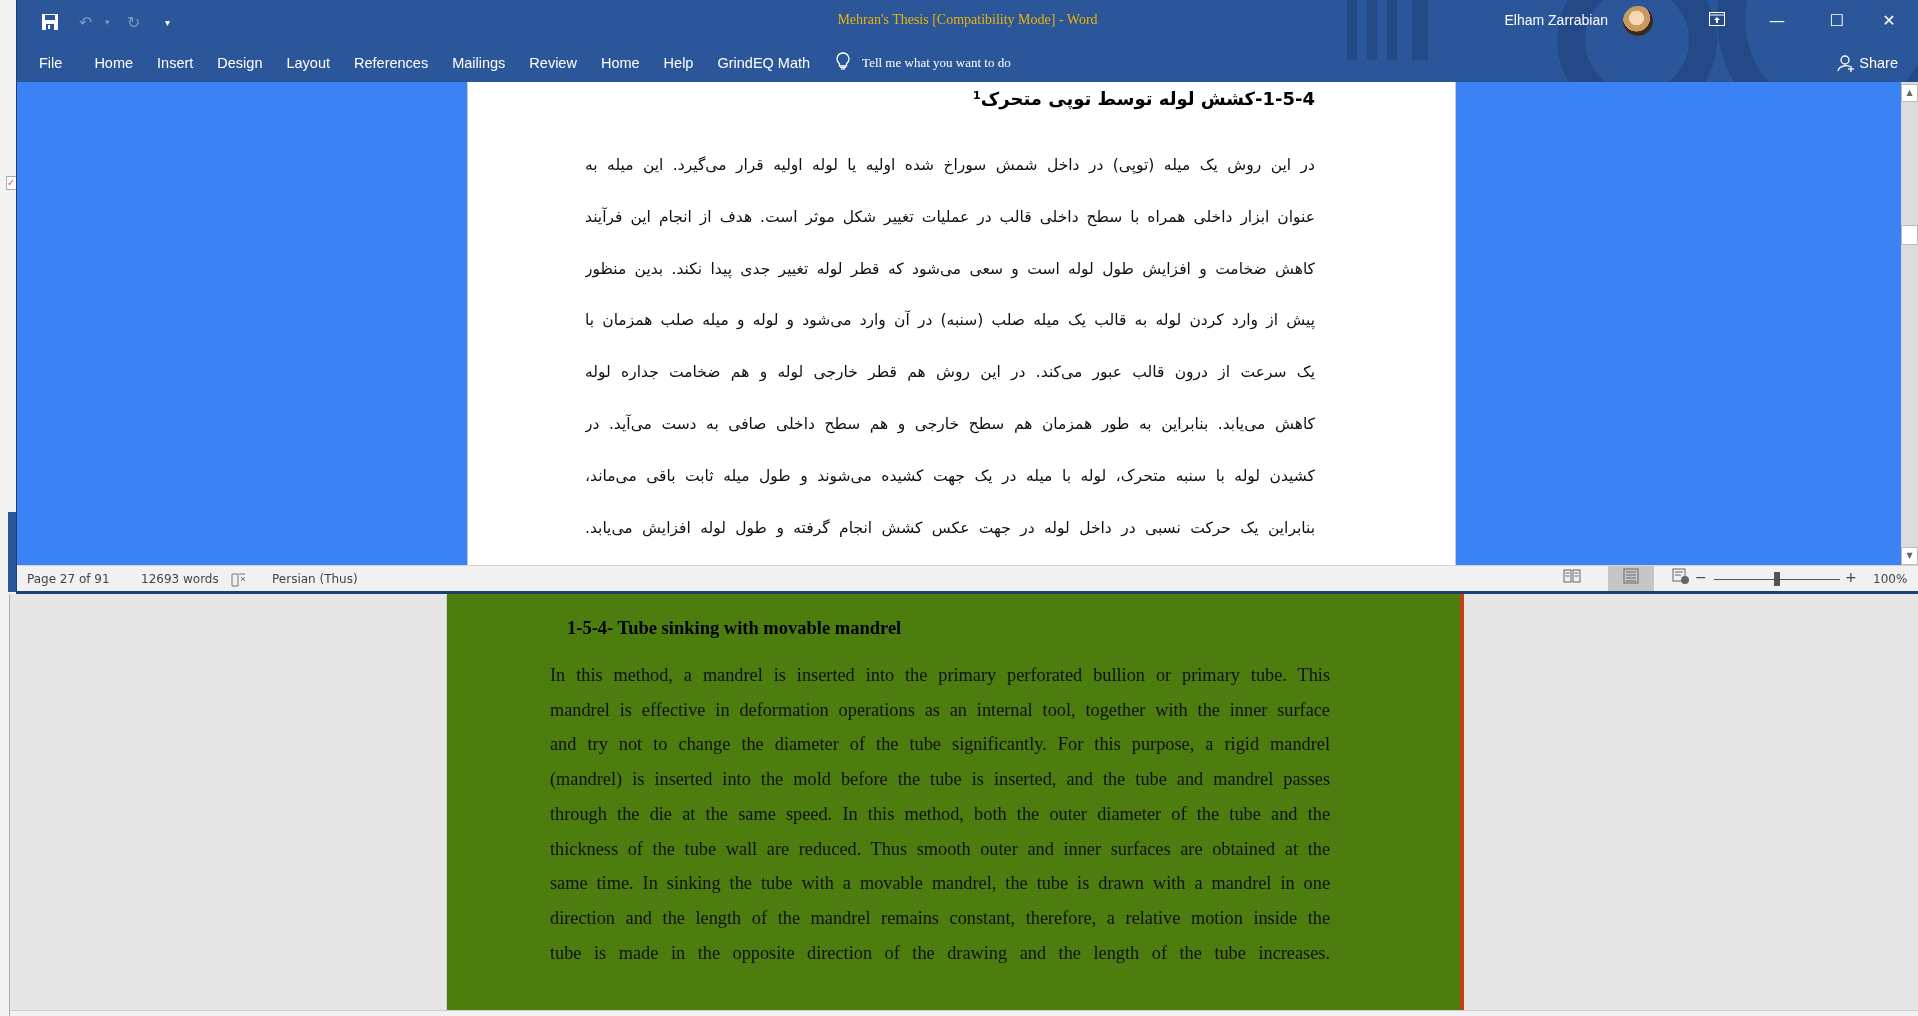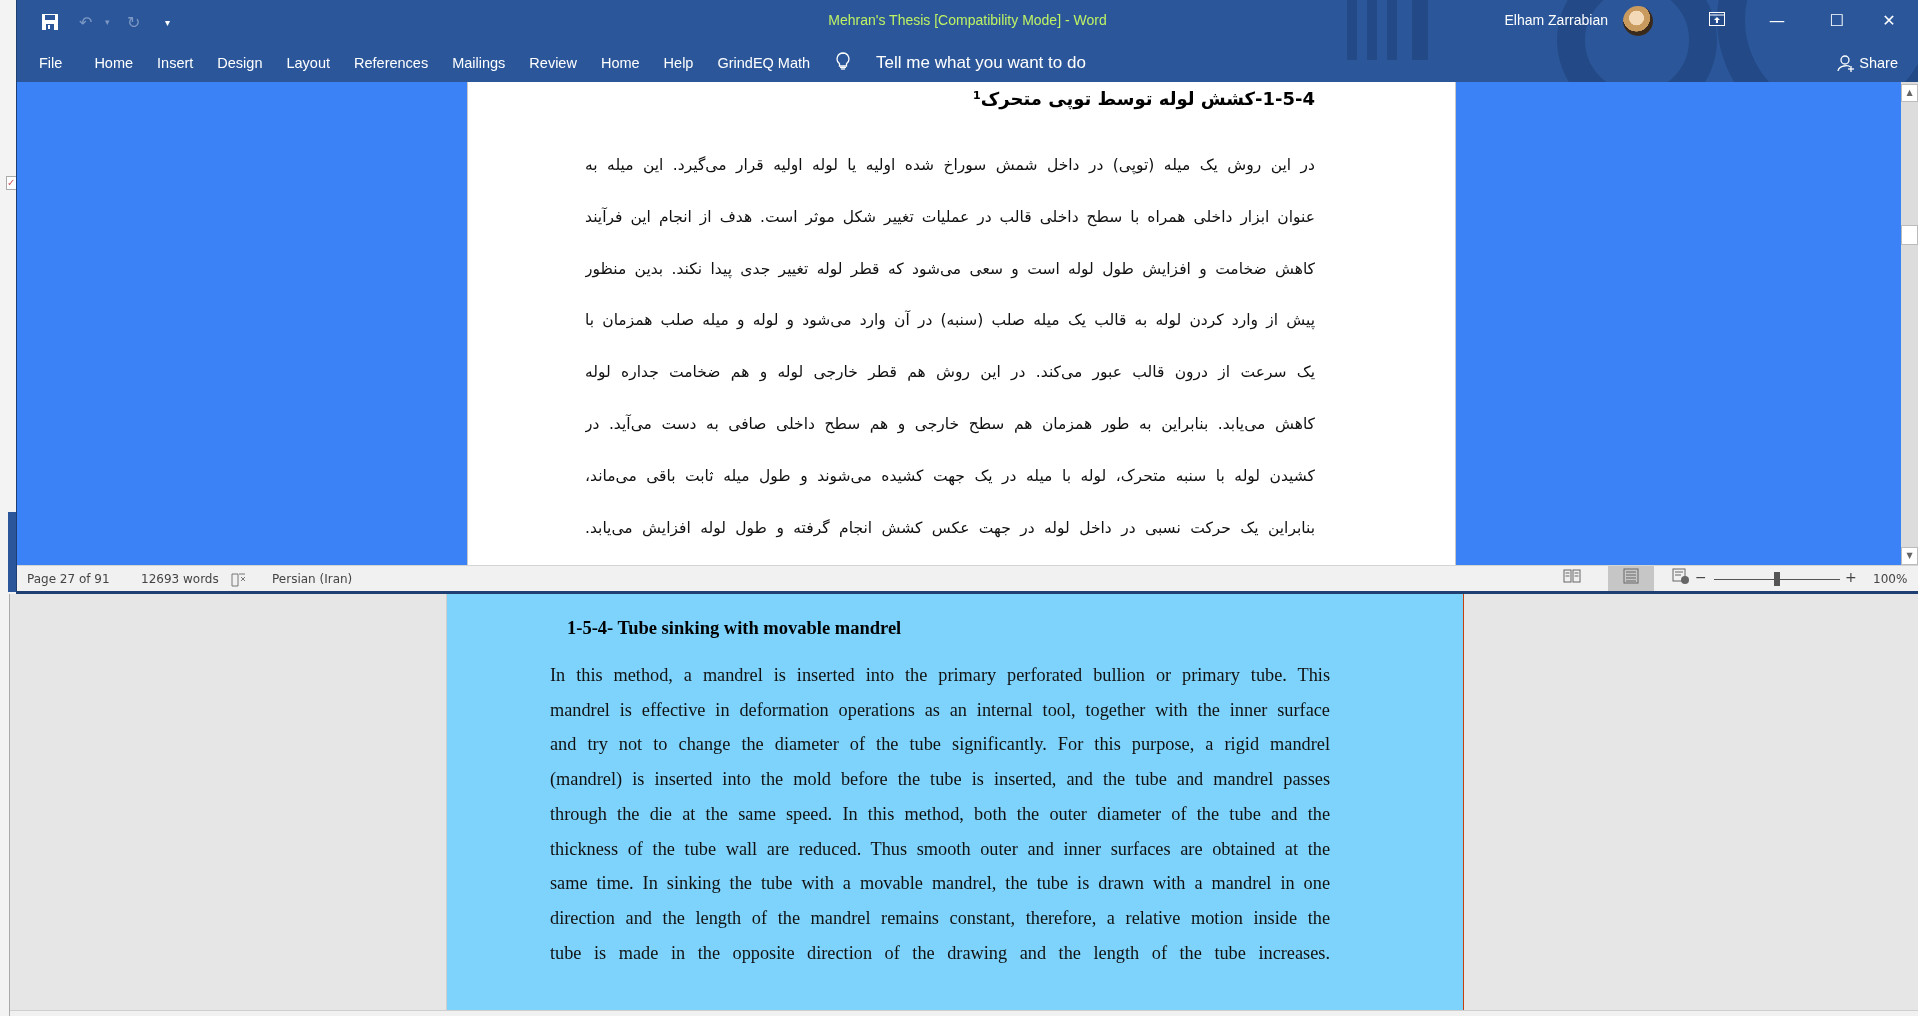--- a/index.html
+++ b/index.html
@@ -18,33 +18,33 @@
   .deco { position: absolute; border-radius: 50%; border: 28px solid rgba(20,50,100,0.35); }
   .deco-stripe { position: absolute; top: -10px; width: 10px; height: 70px; background: rgba(20,50,100,0.35); }
 
   .qat { position: absolute; top: 10px; height: 24px; display: flex; align-items: center; color: #fff; font-size: 16px; }
   #qat-save { left: 24px; }
   #qat-undo { left: 62px; color: #7d98c4; }
   #qat-undo-arrow { left: 88px; color: #7d98c4; font-size: 9px; }
   #qat-redo { left: 110px; color: #7d98c4; }
   #qat-custom { left: 148px; font-size: 10px; }
 
-  #doc-title { position: absolute; top: 12px; left: 0; width: 100%; text-align: center; color: #bef264; font-size: 14px; font-family: Liberation Sans, sans-serif; }
+  #doc-title { position: absolute; top: 12px; left: 0; width: 100%; text-align: center; color: #eab308; font-size: 14px; font-family: Liberation Serif, serif; }
   #user-name { position: absolute; top: 12px; right: 310px; color: #fff; font-size: 14px; font-family: "Liberation Sans", sans-serif; }
   #avatar { position: absolute; top: 6px; right: 265px; width: 30px; height: 30px; border-radius: 50%; background: radial-gradient(circle at 45% 40%, #f3d9b8 0 30%, #c99a5d 31% 55%, #3a2a1c 56%); }
   .winbtn { position: absolute; top: 6px; width: 46px; height: 30px; color: #fff; font-size: 16px; text-align: center; line-height: 30px; font-family: "DejaVu Sans", sans-serif; }
   #btn-ribbon-display { right: 178px; font-size: 14px; }
   #btn-minimize { right: 118px; }
   #btn-maximize { right: 58px; }
   #btn-close { right: 6px; }
 
   #ribbon-tabs { position: absolute; top: 50px; left: 0; height: 26px; display: flex; align-items: center; }
   .rtab { color: #fff; font-size: 14.5px; font-family: "Liberation Sans", sans-serif; margin-right: 0; padding: 0 12px; white-space: nowrap; }
   #tab-file { margin-left: 10px; margin-right: 8px; }
-  #tell-me { display: flex; align-items: center; margin-left: 14px; color: #fff; font-size: 17px; font-family: Liberation Sans, sans-serif; gap: 14px; }
+  #tell-me { display: flex; align-items: center; margin-left: 14px; color: #fff; font-size: 13px; font-family: Liberation Serif, serif; }
   #tell-me .bulb { font-size: 16px; margin-right: 12px; }
   #share { position: absolute; top: 54px; right: 20px; color: #fff; font-size: 14.5px; font-family: "Liberation Sans", sans-serif; display: flex; align-items: center; gap: 4px; }
 
   
   #top-area { position: absolute; left: 0; top: 82px; width: 100%; height: 483px; background: #3b82f6; overflow: hidden; }
   #top-page { position: absolute; left: 450px; top: 0; width: 989px; height: 483px; background: #fff; border-left: 1px solid #c8c8c8; border-right: 1px solid #c8c8c8; }
   #fa-heading { position: absolute; right: 140px; top: 6px; font-family: "DejaVu Sans", sans-serif; font-weight: bold; font-size: 18px; color: #000; direction: rtl; }
   #fa-para { position: absolute; left: 117px; right: 140px; top: 58px; font-family: "DejaVu Sans", sans-serif; font-size: 15.5px; line-height: 51.8px; color: #111; direction: rtl; text-align: justify; }
   .fa-line { display: block; white-space: nowrap; overflow: hidden; text-align-last: justify; }
 
@@ -66,21 +66,21 @@
   #view-web { left: 1641px; }
   #zoom-minus { position: absolute; left: 1678px; top: 3px; font-size: 14px; color: #444; }
   #zoom-track { position: absolute; left: 1697px; top: 13px; width: 126px; height: 1px; background: #555; }
   #zoom-thumb { position: absolute; left: 1757px; top: 6px; width: 6px; height: 14px; background: #555; }
   #zoom-plus { position: absolute; left: 1828px; top: 3px; font-size: 14px; color: #444; }
   #zoom-level { position: absolute; left: 1856px; top: 6px; }
   #window-bottom-border { position: absolute; left: 0; top: 591px; width: 100%; height: 3px; background: #1f3f73; }
 
   
   #bg-window { position: absolute; left: 9px; top: 594px; width: 1909px; height: 422px; background: #e6e6e6; border-left: 1px solid #aaa; overflow: hidden; }
-  #bottom-page { position: absolute; left: 436px; top: 0; width: 1018px; height: 416px; background: #7dd3fc; border-left: 1px solid #cfcfcf; border-right: 1px solid #c2410c; }
+  #bottom-page { position: absolute; left: 436px; top: 0; width: 1018px; height: 416px; background: #4d7c0f; border-left: 1px solid #cfcfcf; border-right: 4px solid #c2410c; }
   #en-heading { position: absolute; left: 120px; top: 24px; font-family: "Liberation Serif", serif; font-weight: bold; font-size: 18.5px; color: #000; }
   #en-para { position: absolute; left: 103px; width: 780px; top: 64px; font-family: "Liberation Serif", serif; font-size: 18.3px; line-height: 34.7px; color: #111; }
   .en-line { display: block; white-space: nowrap; text-align: justify; text-align-last: justify; overflow: hidden; }
   #bg-statusbar { position: absolute; left: 0; top: 416px; width: 100%; height: 10px; background: #f1f1f1; border-top: 1px solid #cfcfcf; }
 </style>
 </head>
 <body>
 
 <div id="desk-left">
   <span class="frag-text">Pi</span>
@@ -183,21 +183,21 @@
 
   <div id="statusbar">
     <span id="st-page" class="st">Page 27 of 91</span>
     <span id="st-words" class="st">12693 words</span>
     <span id="st-proof" class="st">
       <svg width="18" height="16" viewBox="0 0 18 16">
           <path d="M1 2 H7 V14 H1 Z M8 2 H14" fill="none" stroke="#777"></path>
           <path d="M10 5 L14 9 M14 5 L10 9" stroke="#777"></path>
         </svg>
     </span>
-    <span id="st-lang" class="st">Persian (Iran)</span>
+    <span id="st-lang" class="st">Persian (Thus)</span>
 
     <span id="view-read" class="viewbtn">
       <svg width="18" height="16" viewBox="0 0 18 16">
           <rect x="1" y="2" width="7" height="12" fill="none" stroke="#666"></rect>
           <rect x="10" y="2" width="7" height="12" fill="none" stroke="#666"></rect>
           <line x1="2.5" y1="5" x2="6.5" y2="5" stroke="#666"></line>
           <line x1="2.5" y1="8" x2="6.5" y2="8" stroke="#666"></line>
           <line x1="11.5" y1="5" x2="15.5" y2="5" stroke="#666"></line>
           <line x1="11.5" y1="8" x2="15.5" y2="8" stroke="#666"></line>
         </svg>

